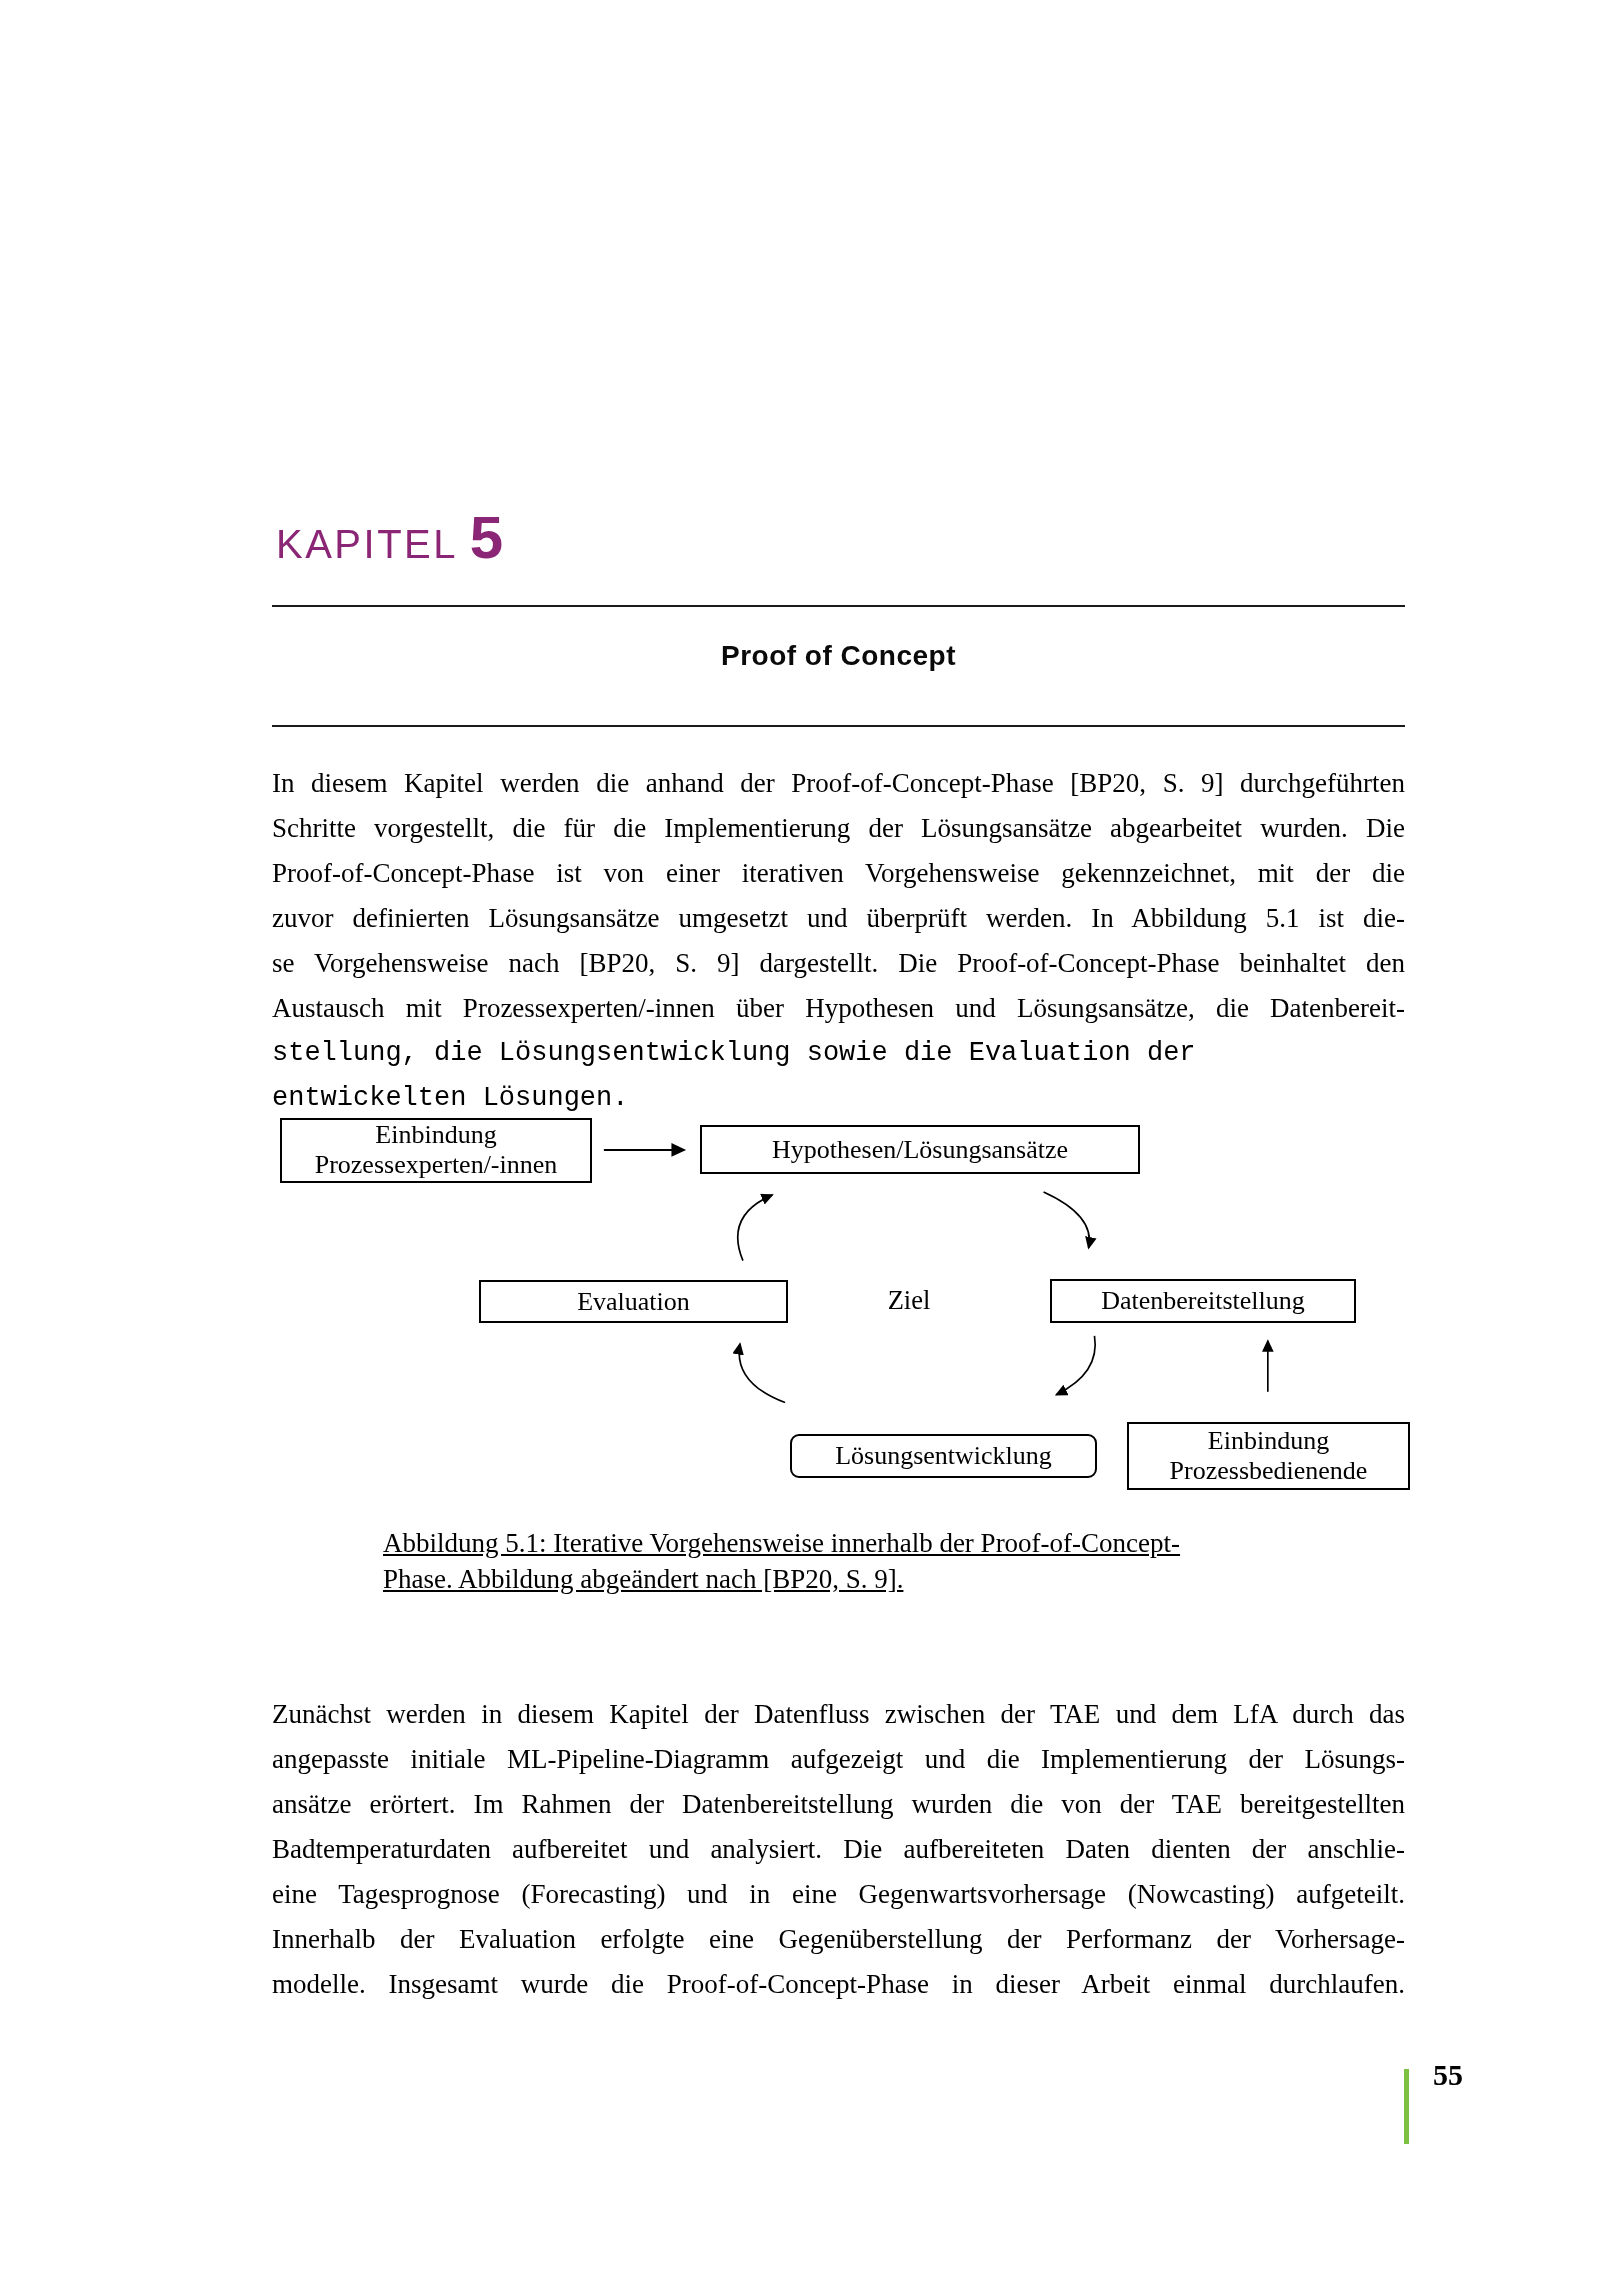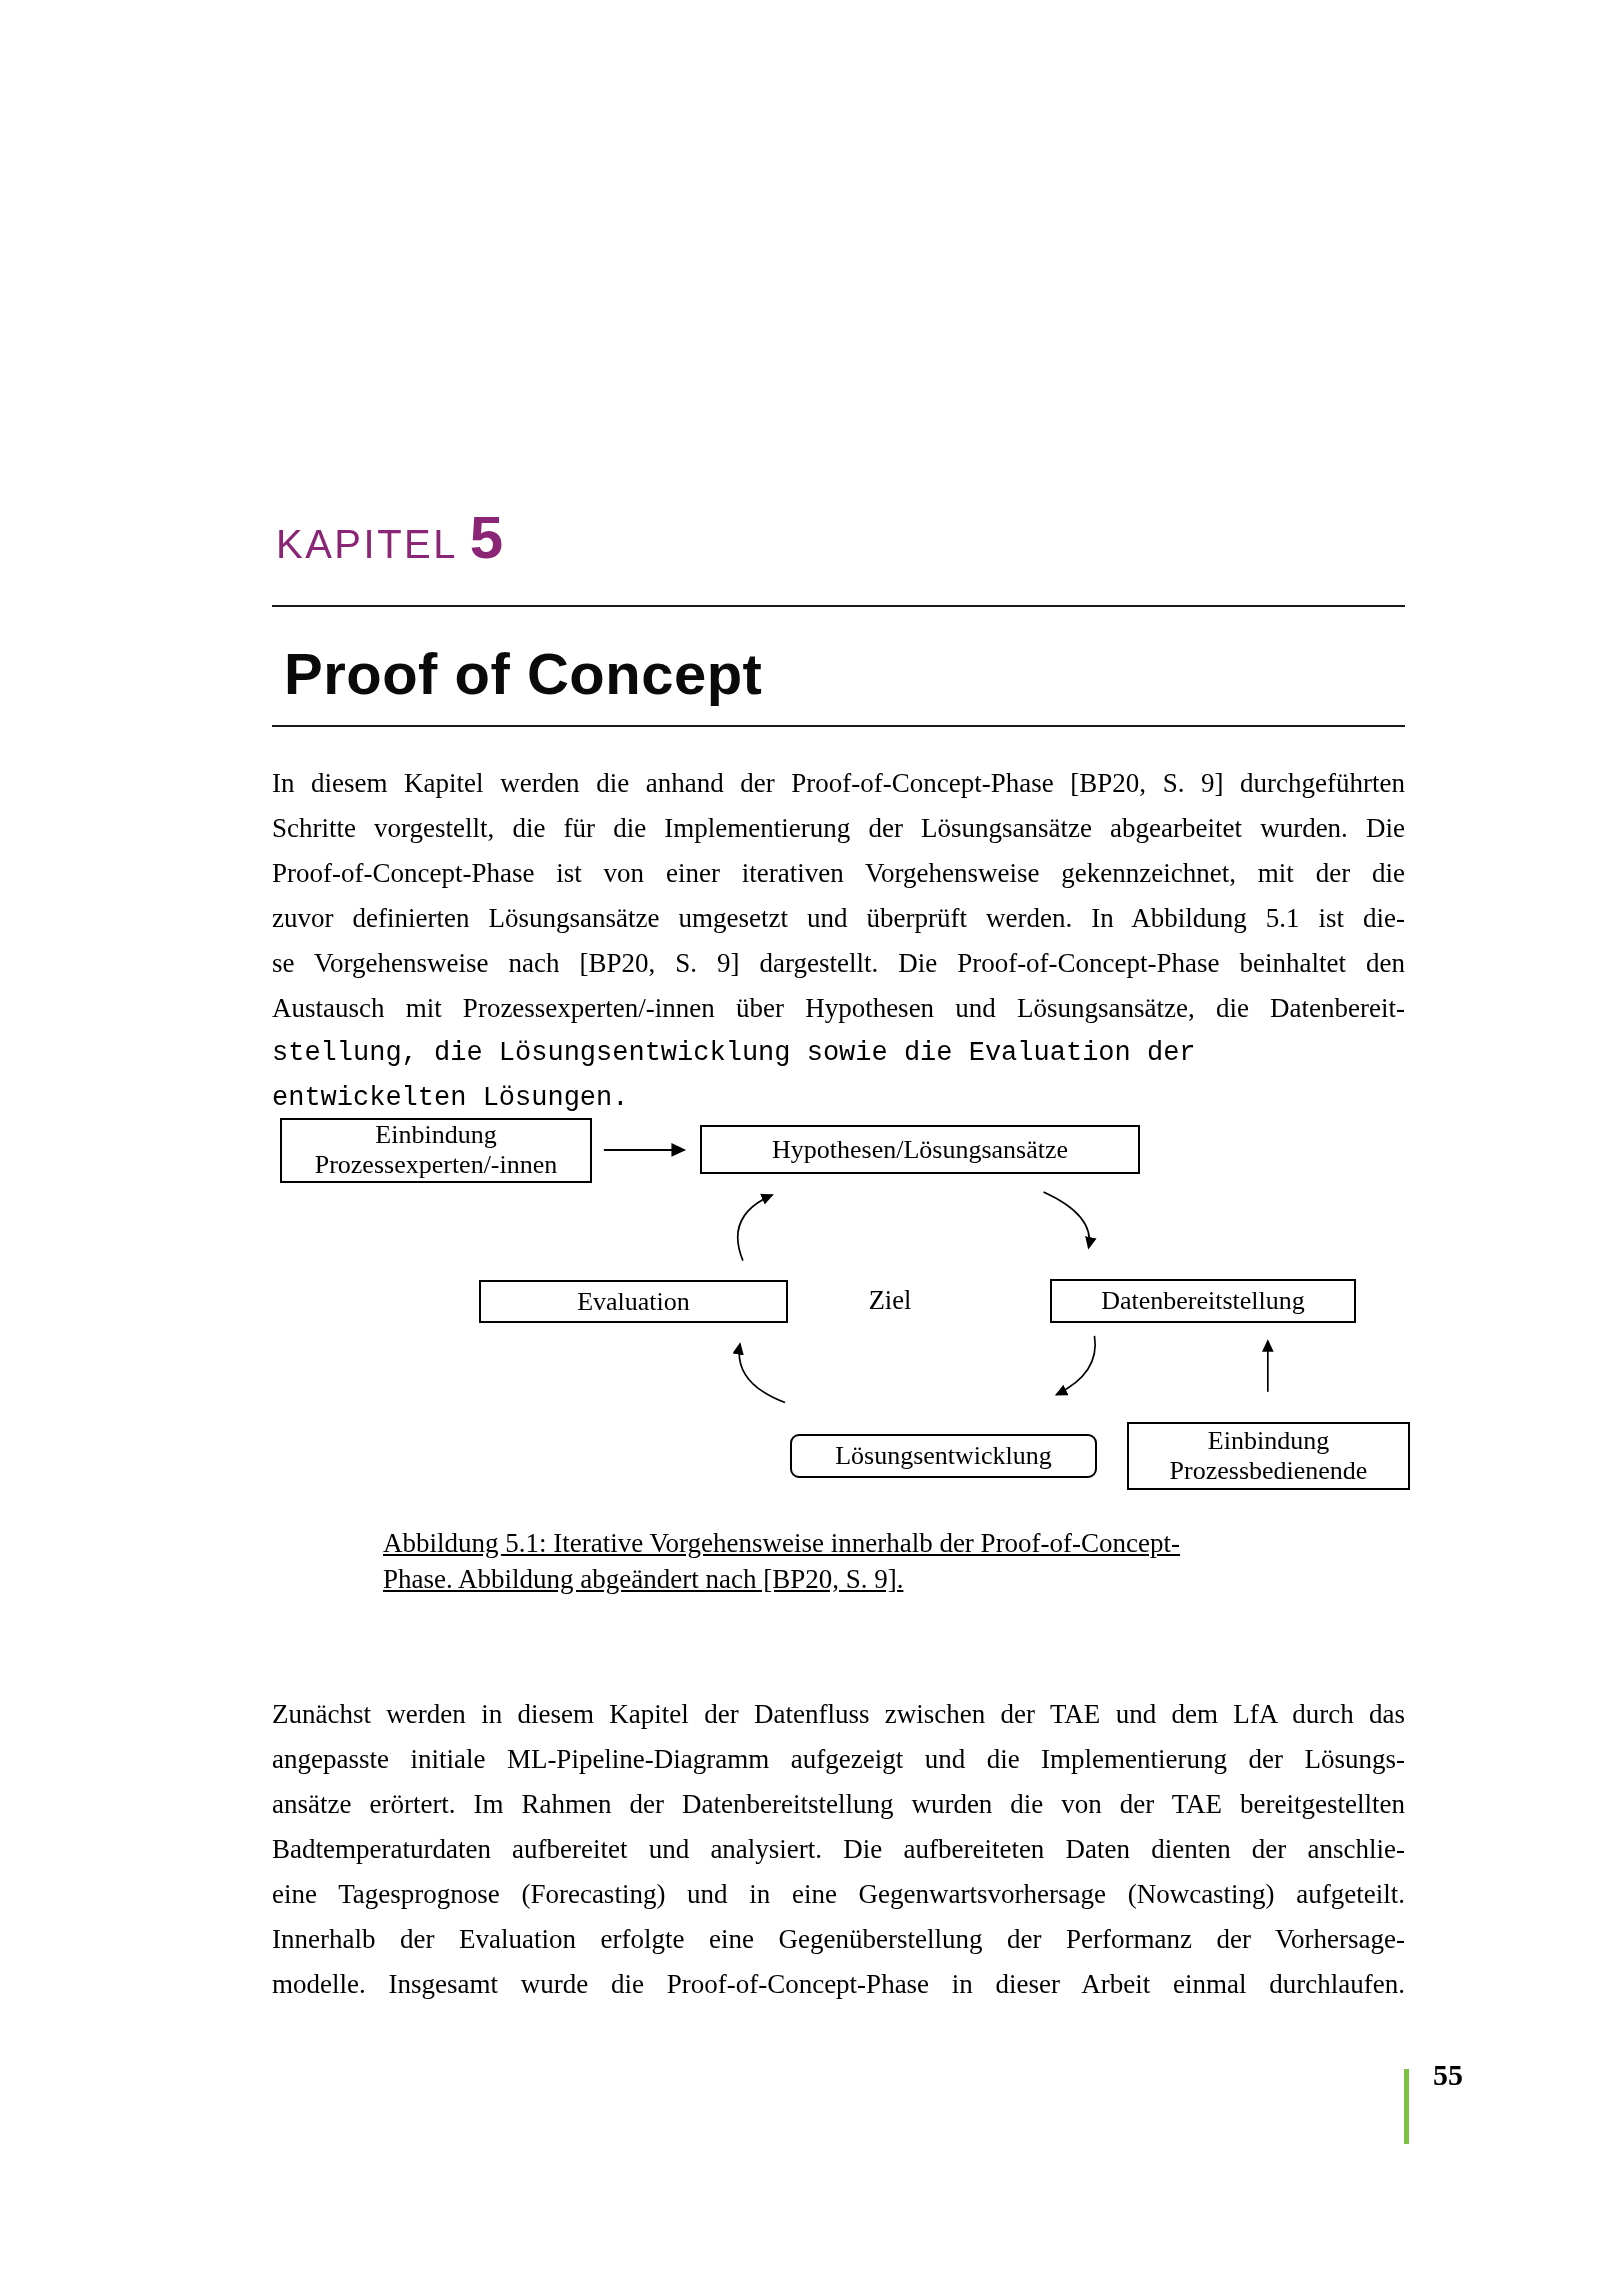--- a/index.html
+++ b/index.html
@@ -13,23 +13,23 @@
     position:absolute;left:276px;top:503px;
     font-family:"Liberation Sans","DejaVu Sans",sans-serif;
     color:#8b2575;white-space:nowrap;
   }
   .chapter .kap{font-size:40px;font-weight:normal;letter-spacing:2.5px;}
   .chapter .num{font-size:60px;font-weight:bold;margin-left:11.8px;letter-spacing:0;}
   .rule{position:absolute;left:272px;width:1133px;height:2px;background:#1a1a1a;}
   .rule1{top:605px;}
   .rule2{top:725px;}
   .doc-title{
-    position:absolute;left:284px;top:640px;width:1133px;
-    text-align:left;font-family:"Liberation Sans","DejaVu Sans",sans-serif;
-    font-size:58px;font-weight:bold;color:#0a0a0a;letter-spacing:0.5px;
+    position:absolute;left:272px;top:640px;width:1133px;
+    text-align:center;font-family:"Liberation Sans","DejaVu Sans",sans-serif;
+    font-size:28px;font-weight:bold;color:#0a0a0a;letter-spacing:0.5px;
   }
   
   .para{position:absolute;left:272px;width:1133px;font-size:27px;line-height:45px;}
   .para1{top:761px;}
   .para2{top:1692px;}
   .jline{text-align:justify;text-align-last:justify;}
   .lastline{text-align:left;text-align-last:auto;font-family:Liberation Mono, monospace;}
   
   .figure{position:absolute;left:245px;top:1098px;width:1225px;height:426px;}
   .fbox{
@@ -37,21 +37,21 @@
     display:flex;align-items:center;justify-content:center;
     text-align:center;font-size:26px;line-height:30px;background:#fff;
   }
   .box-a{left:35px;top:19.6px;width:312px;height:65px;}
   .box-b{left:455px;top:27.4px;width:440px;height:49px;}
   .box-eval{left:234px;top:182px;width:309px;height:43px;}
   .box-daten{left:805px;top:181px;width:306px;height:44px;}
   .box-loes{left:545px;top:336px;width:307px;height:44px;border-radius:9px;}
   .box-bedien{left:882px;top:324px;width:283px;height:68px;}
   .ziel{
-    position:absolute;left:596px;top:187px;width:98px;
+    position:absolute;left:615px;top:187px;width:98px;
     text-align:center;font-size:26.5px;
   }
   .fig-arrows{position:absolute;left:0;top:0;width:1225px;height:426px;}
   
   .caption{position:absolute;left:383px;top:1525px;width:921px;font-size:27px;line-height:36px;text-decoration:underline;}
   
   .footer-bar{position:absolute;left:1404px;top:2069px;width:4.9px;height:75px;background:#7cc142;}
   .page-number{position:absolute;left:1433px;top:2058px;width:59px;font-size:30px;font-weight:bold;}
 </style>
 </head>

